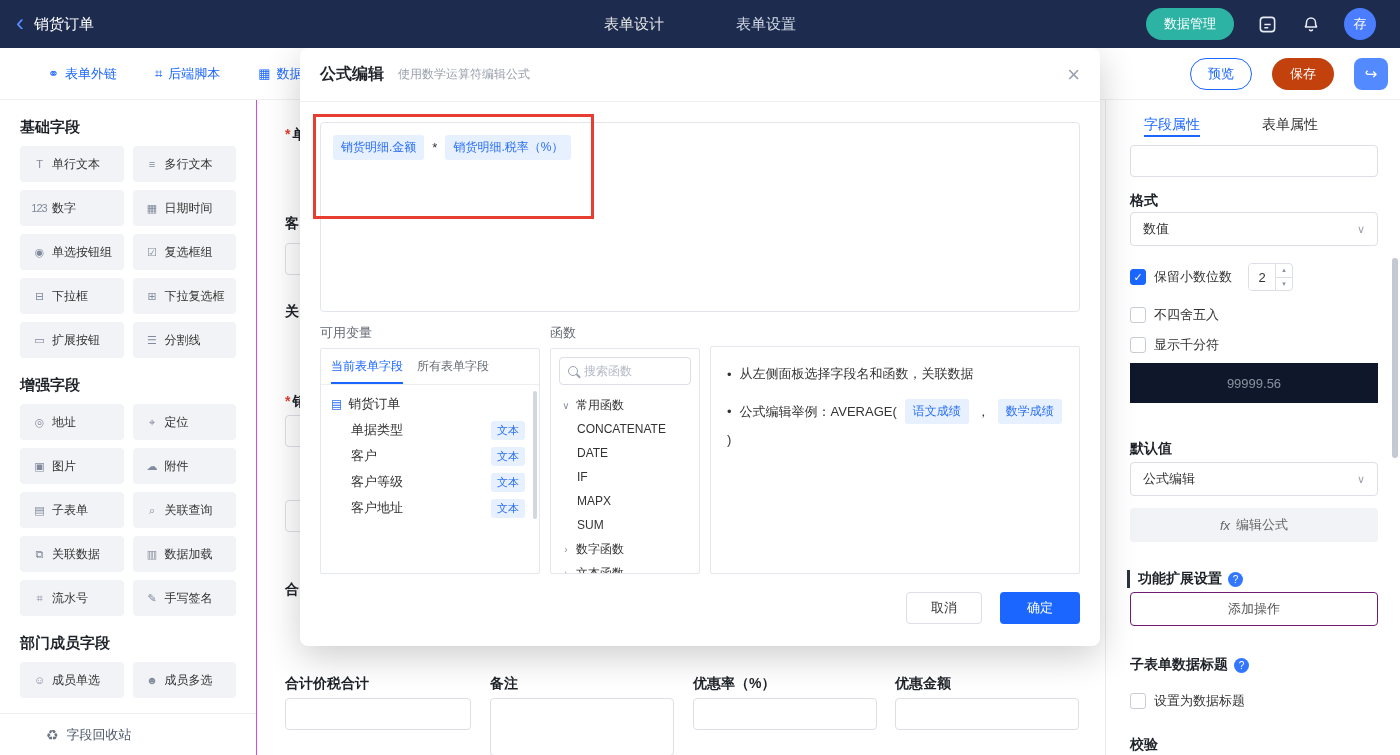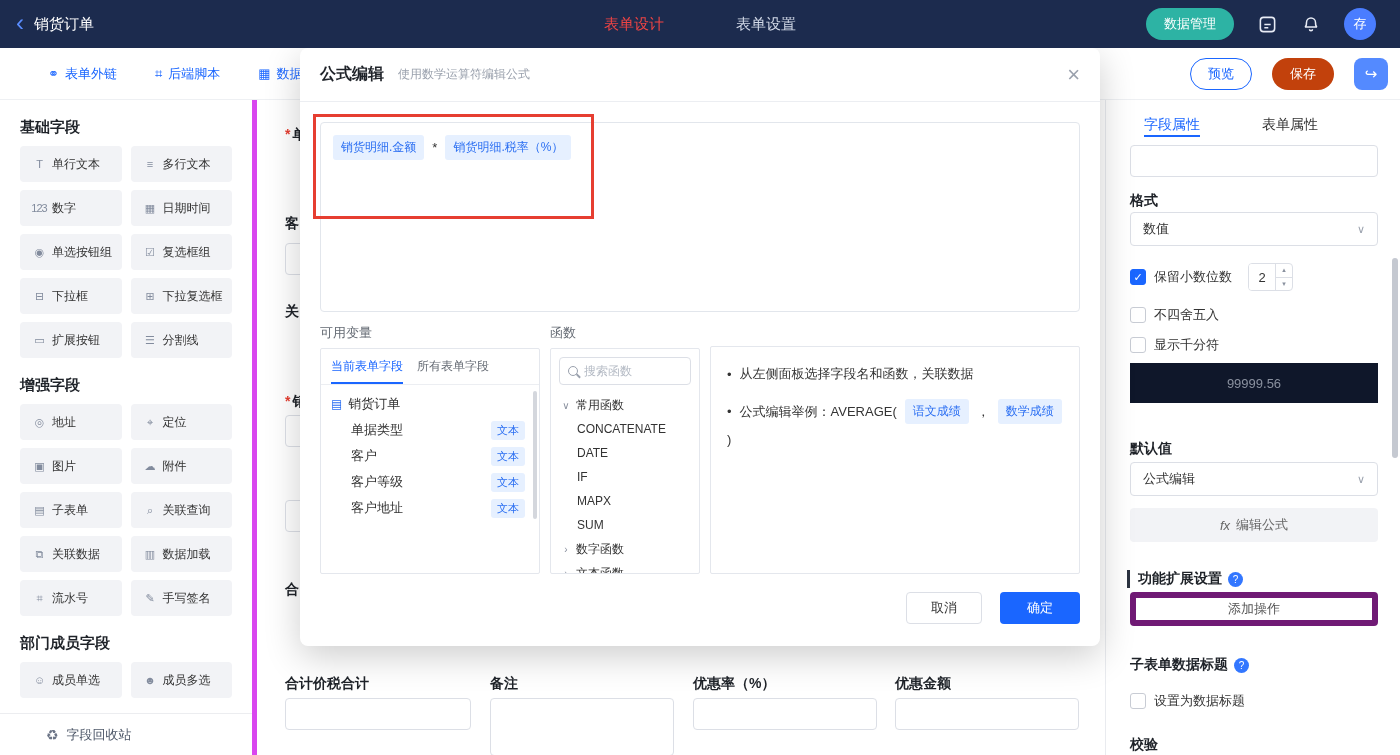--- a/index.html
+++ b/index.html
@@ -6,38 +6,38 @@
   body{font-family:"Liberation Sans","DejaVu Sans",sans-serif;font-size:13px;color:#333;background:#555}
   .page{position:relative;width:1400px;height:755px;background:#fff;overflow:hidden;margin:0 auto}
 
   
   .topbar{position:absolute;top:0;left:0;width:100%;height:48px;background:#1c2b4e;display:flex;align-items:center;z-index:20}
   .tb-back{display:flex;align-items:center;gap:10px;margin-left:16px;cursor:pointer}
   .tb-back .chev{color:#5a8dff;font-size:24px;line-height:1;margin-top:-3px}
   .tb-title{color:#fff;font-size:15px}
   .tb-nav{position:absolute;left:50%;transform:translateX(-50%);display:flex;gap:72px}
   .tb-tab{font-size:15px;color:#d3dae8;cursor:pointer}
-  .tb-tab.active{color:#ef4444}
+  .tb-tab.active{color:#e5e5e5}
   .tb-right{margin-left:auto;display:flex;align-items:center;gap:22px;margin-right:24px}
   .pill-teal{background:#2db3a4;color:#fff;border:none;border-radius:16px;padding:7px 18px;font-size:13px;cursor:pointer}
   .tb-ic{width:22px;height:22px;display:flex;align-items:center;justify-content:center;cursor:pointer}
   .avatar{width:32px;height:32px;border-radius:50%;background:#4a7dff;color:#fff;display:flex;align-items:center;justify-content:center;font-size:13px;cursor:pointer}
 
   
   .toolbar{position:absolute;top:48px;left:0;width:100%;height:52px;background:#fff;border-bottom:1px solid #eef0f3;display:flex;align-items:center;z-index:4}
   .tl-links{display:flex;gap:38px;margin-left:48px}
   .tl-link{display:flex;align-items:center;gap:6px;color:#1a66ff;font-size:13px;cursor:pointer;white-space:nowrap}
   .tl-link .ic{font-size:13px}
   .tl-right{margin-left:auto;display:flex;gap:20px;margin-right:12px;align-items:center}
   .btn-preview{width:62px;height:32px;border-radius:16px;border:1px solid #1a66ff;background:#fff;color:#1a66ff;font-size:13px;cursor:pointer}
   .btn-save{width:62px;height:32px;border-radius:16px;border:none;background:#c2410c;color:#fff;font-size:13px;cursor:pointer}
   .btn-share{width:34px;height:32px;border-radius:8px;border:none;background:#548aff;color:#fff;font-size:15px;cursor:pointer}
 
   
-  .sidebar{position:absolute;top:100px;left:0;width:257px;height:655px;background:#fff;border-right:5px solid #d946ef;padding:14px 20px 0;z-index:2;overflow:hidden}
+  .sidebar{position:absolute;top:100px;left:0;width:257px;height:655px;background:#fff;border-right:1px solid #d946ef;padding:14px 20px 0;z-index:2;overflow:hidden}
   .sb-title{font-size:15px;font-weight:bold;color:#1f2329;margin:4px 0 10px;height:18px}
   .sb-grid{display:grid;grid-template-columns:1fr 1fr;gap:8px 9px;margin-bottom:18px}
   .sb-item{height:36px;background:#f2f3f6;border-radius:4px;display:flex;align-items:center;padding:0 4px 0 9px;cursor:grab;overflow:hidden;white-space:nowrap}
   .sb-ic{color:#828b9d;font-size:11px;width:20px;flex:none;text-align:center;margin-right:3px;letter-spacing:-1px}
   .sb-label{font-size:12px;color:#333}
   .recycle{position:absolute;bottom:0;left:0;width:100%;height:42px;border-top:1px solid #ecedf0;display:flex;align-items:center;gap:8px;padding-left:46px;color:#4e5869;font-size:13px;cursor:pointer;background:#fff}
   .recycle .ic{color:#6b7486;font-size:14px}
 
   
   .canvas{position:absolute;top:100px;left:257px;width:848px;height:655px;background:#fff;z-index:1}
@@ -56,21 +56,21 @@
   .pp-select .chev{color:#9aa1ad;font-size:11px}
   .pp-row{position:absolute;left:24px;display:flex;align-items:center;gap:8px;font-size:13px;color:#333}
   .cb{width:16px;height:16px;border:1px solid #c8ccd4;border-radius:3px;background:#fff;flex:none;display:flex;align-items:center;justify-content:center;font-size:11px;color:#fff;cursor:pointer}
   .cb.checked{background:#1a66ff;border-color:#1a66ff}
   .stepper{display:flex;border:1px solid #dcdfe6;border-radius:4px;height:28px;margin-left:8px;overflow:hidden;background:#fff}
   .stepper input{width:26px;border:none;text-align:center;font-size:13px;color:#333;outline:none}
   .step-btns{display:flex;flex-direction:column;border-left:1px solid #dcdfe6}
   .step-btns span{flex:1;width:16px;display:flex;align-items:center;justify-content:center;font-size:7px;color:#8a919f;cursor:pointer}
   .step-btns span:first-child{border-bottom:1px solid #dcdfe6}
   .pp-preview{position:absolute;left:24px;width:248px;height:40px;background:#0f172a;border-radius:0;display:flex;align-items:center;justify-content:center;color:#8a919f;font-size:13px}
-  .pp-btn{position:absolute;left:24px;width:248px;height:34px;border:6px solid #701a75;border-radius:4px;background:#fff;font-size:13px;color:#555;display:flex;align-items:center;justify-content:center;gap:6px;cursor:pointer}
+  .pp-btn{position:absolute;left:24px;width:248px;height:34px;border:1px solid #701a75;border-radius:4px;background:#fff;font-size:13px;color:#555;display:flex;align-items:center;justify-content:center;gap:6px;cursor:pointer}
   .pp-btn.gray{background:#f2f3f6;border:none;color:#666}
   .fx-it{font-style:italic;font-size:13px;color:#666}
   .pp-header{position:absolute;left:24px;display:flex;align-items:center;gap:6px;font-size:14px;font-weight:bold;color:#1f2329}
   .pp-header.bar{border-left:3px solid #2b3340;padding-left:8px;left:21px}
   .help-circle{width:15px;height:15px;border-radius:50%;background:#3377ff;color:#fff;font-size:10px;display:flex;align-items:center;justify-content:center;font-weight:normal;cursor:pointer}
   .scroll-thumb{position:absolute;right:2px;top:158px;width:6px;height:200px;background:#c5c9d1;border-radius:3px;cursor:pointer}
 
   
   .modal{position:absolute;left:300px;top:48px;width:800px;height:598px;background:#fff;border-radius:8px;box-shadow:0 10px 36px rgba(0,0,0,.2);z-index:10}
   .m-header{height:54px;border-bottom:1px solid #eceef2;display:flex;align-items:center;padding:0 20px}

